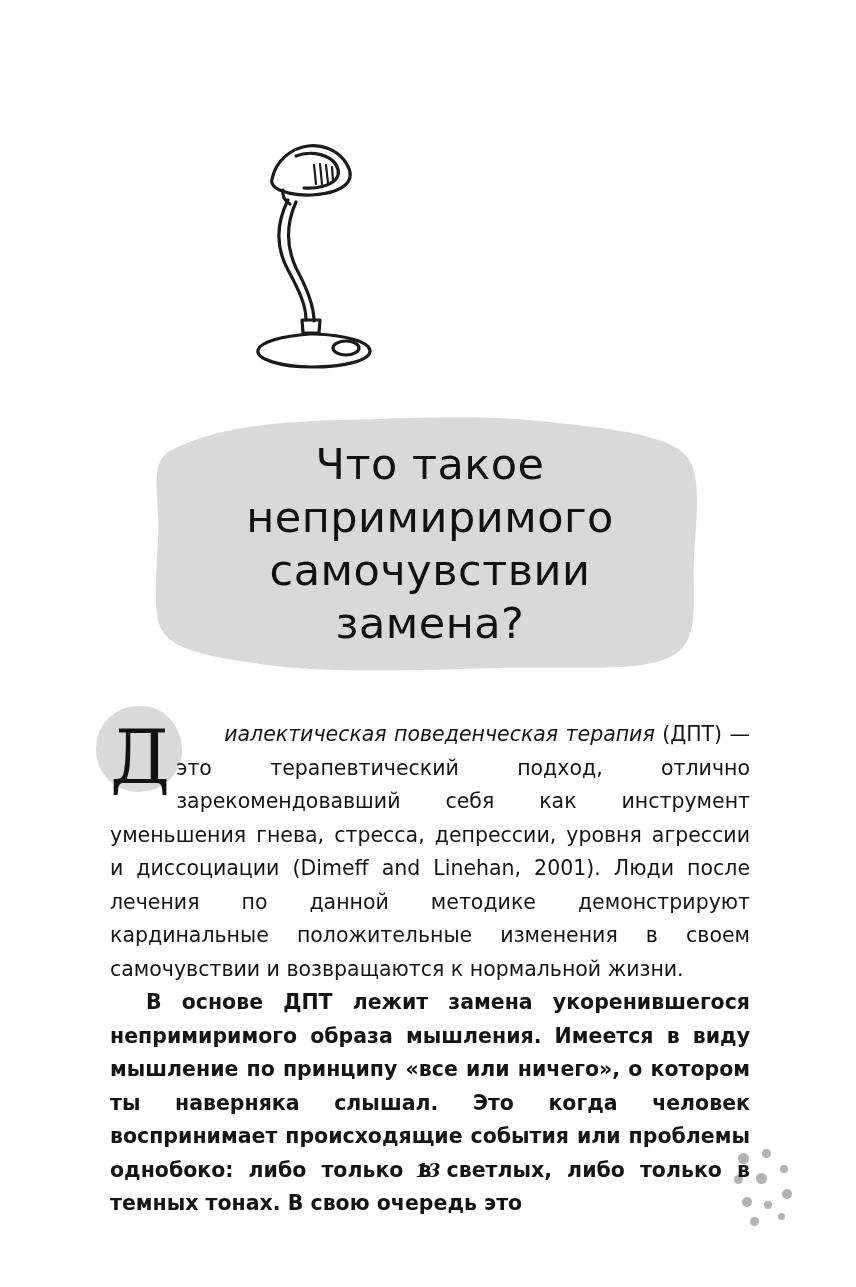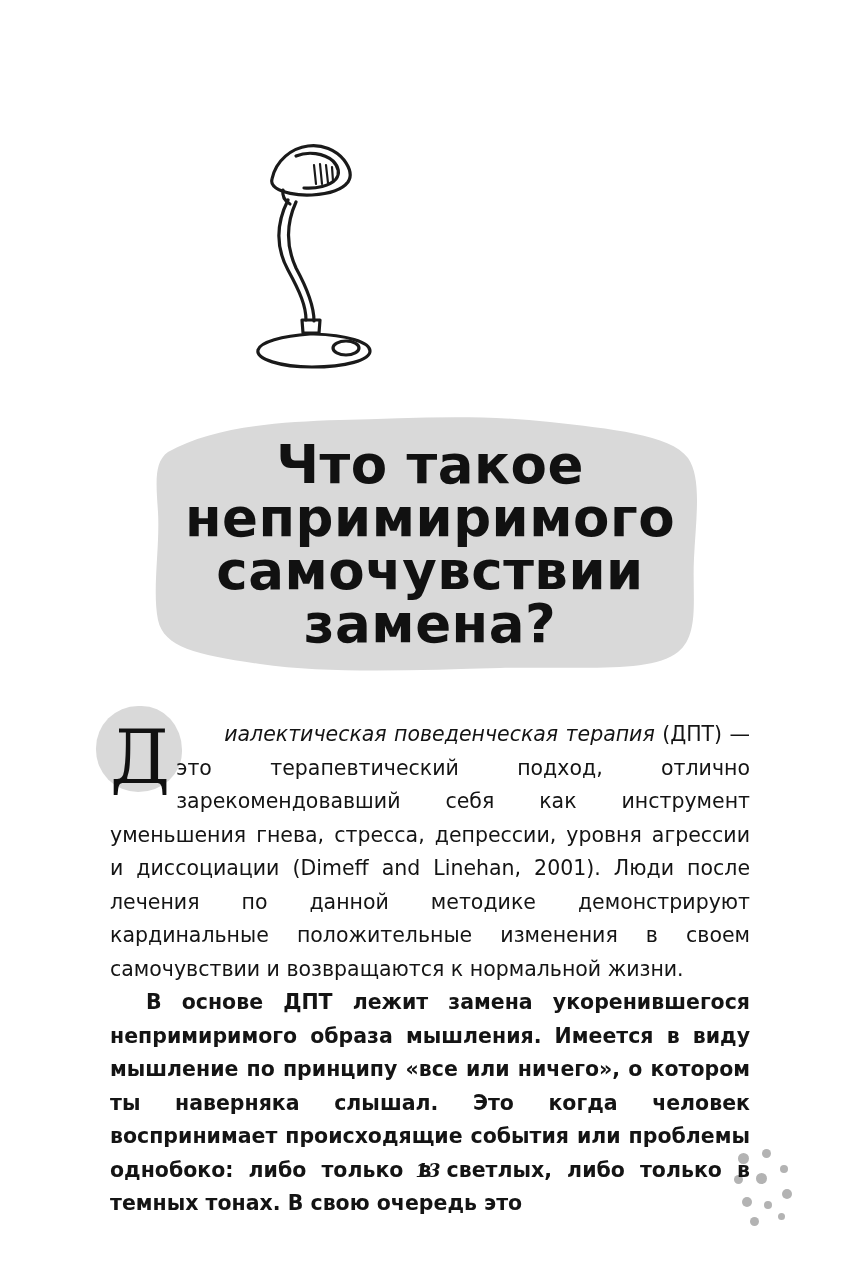--- a/index.html
+++ b/index.html
@@ -42,22 +42,22 @@
     position: absolute;
     inset: 0;
   }
   .title-text {
     position: absolute;
     left: 0;
     top: 30px;
     width: 560px;
     text-align: center;
     font-family: "DejaVu Sans", sans-serif;
-    font-weight: bold;
-    font-size: 53px;
+    font-weight: normal;
+    font-size: 43px;
     line-height: 53px;
     letter-spacing: 0.5px;
     color: #111111;
     z-index: 2;
   }
   .title-text .l {
     display: block;
   }
 
   

